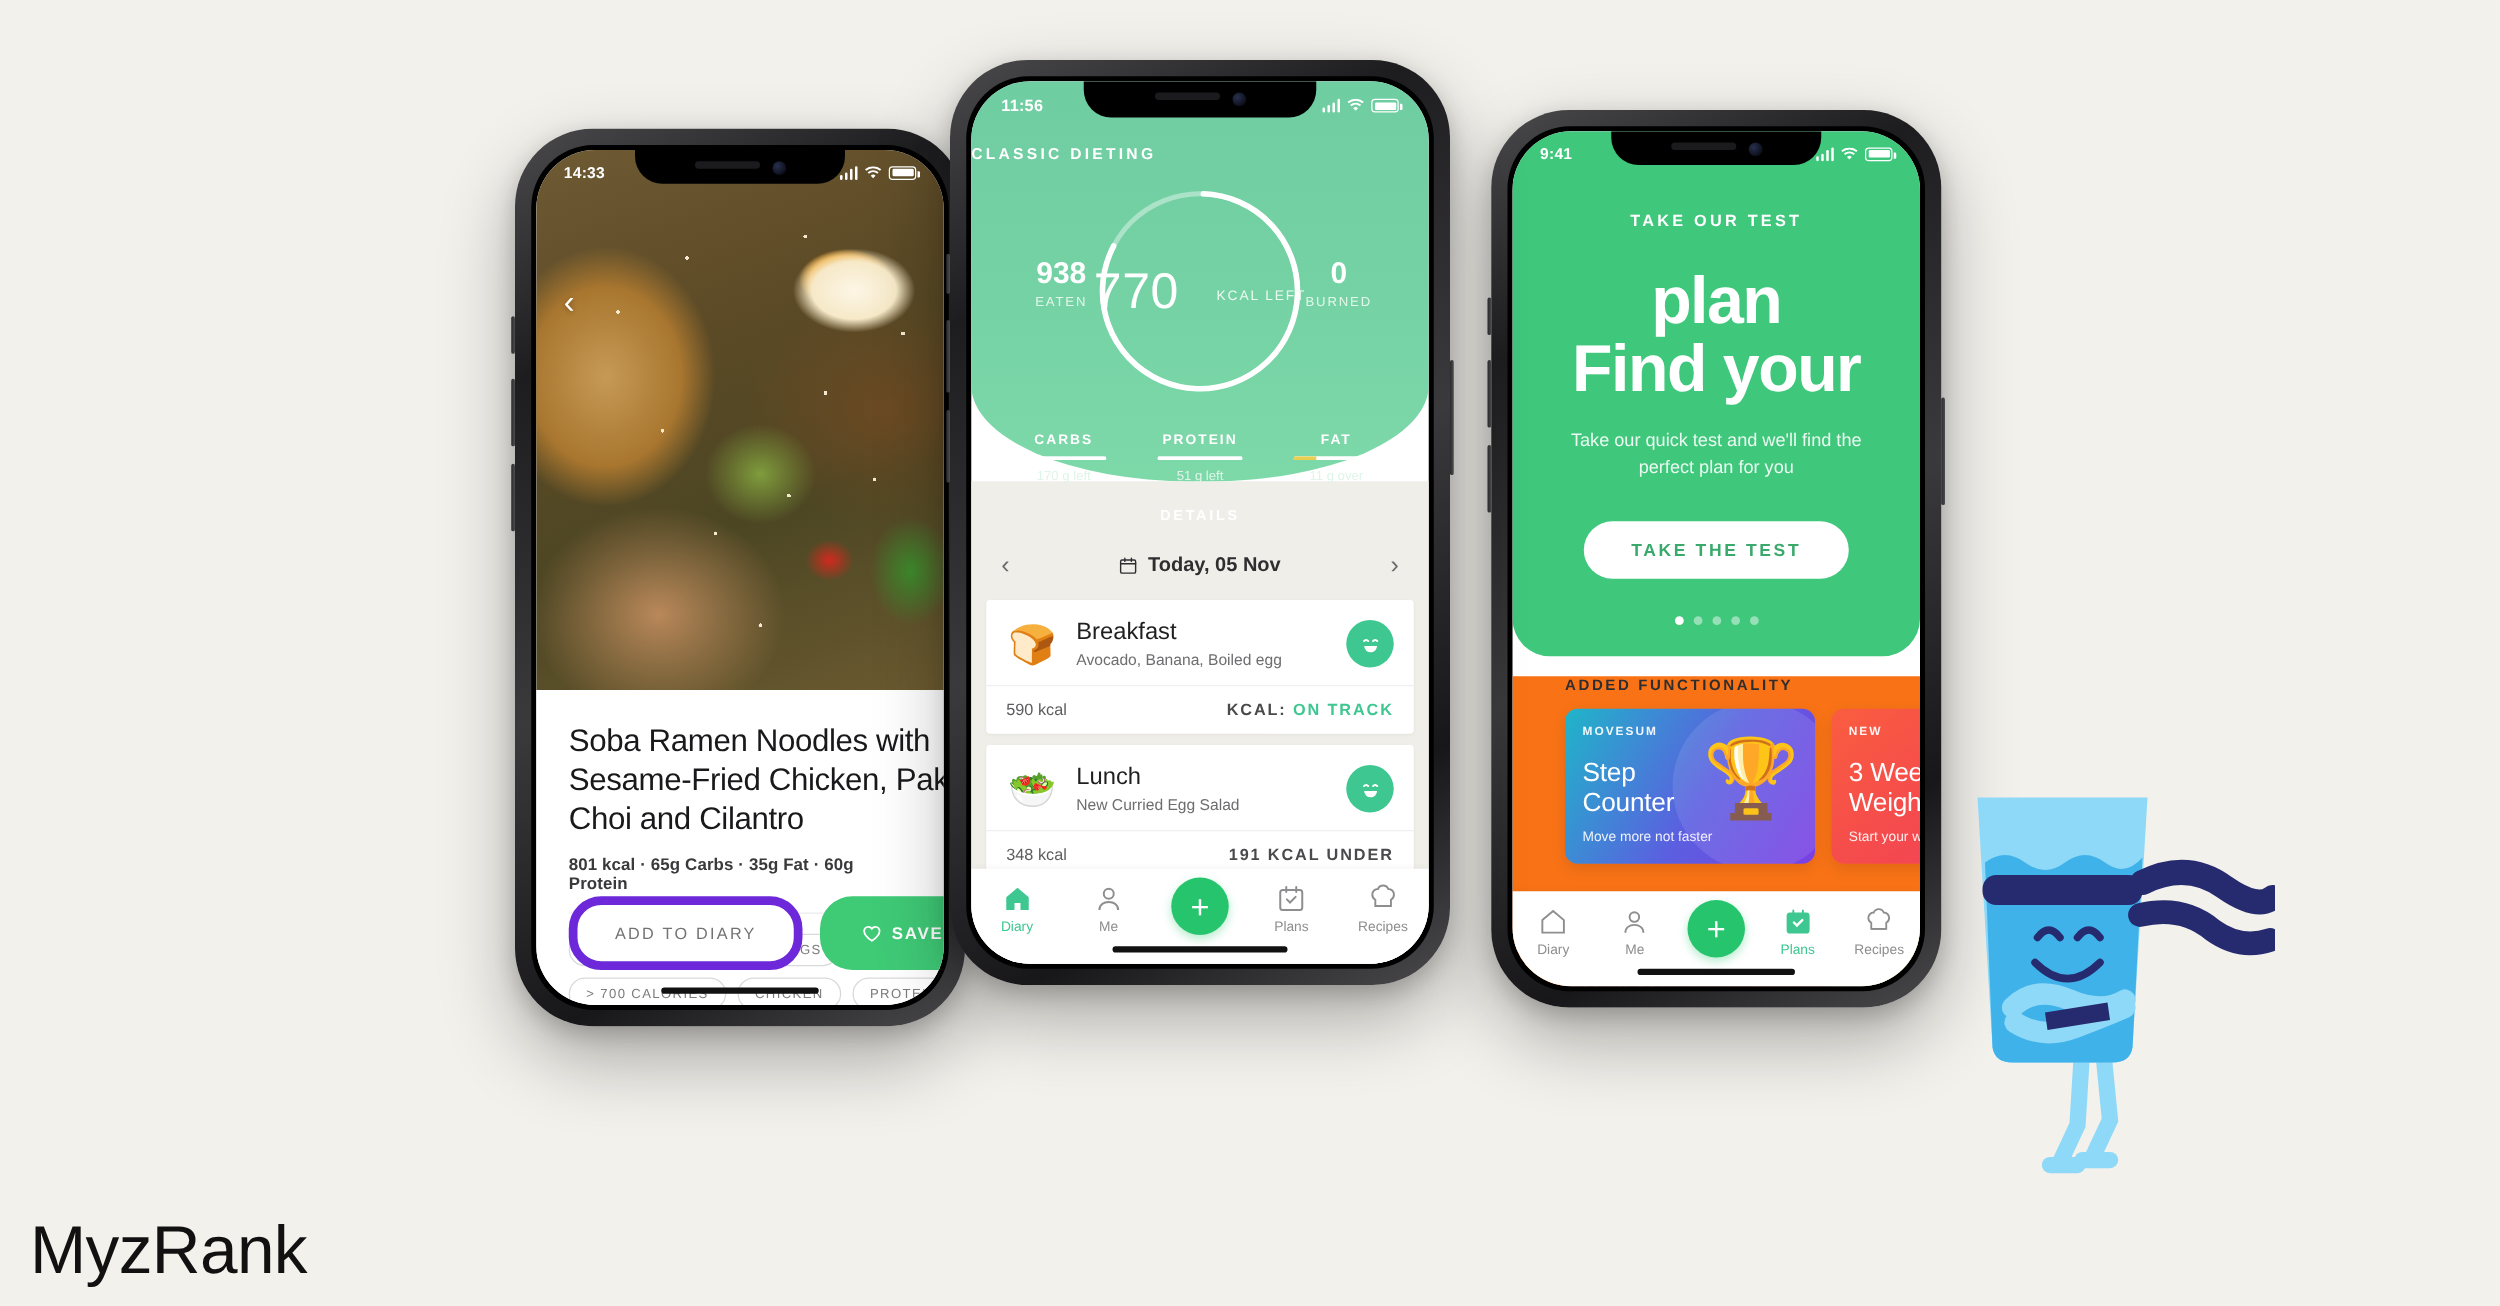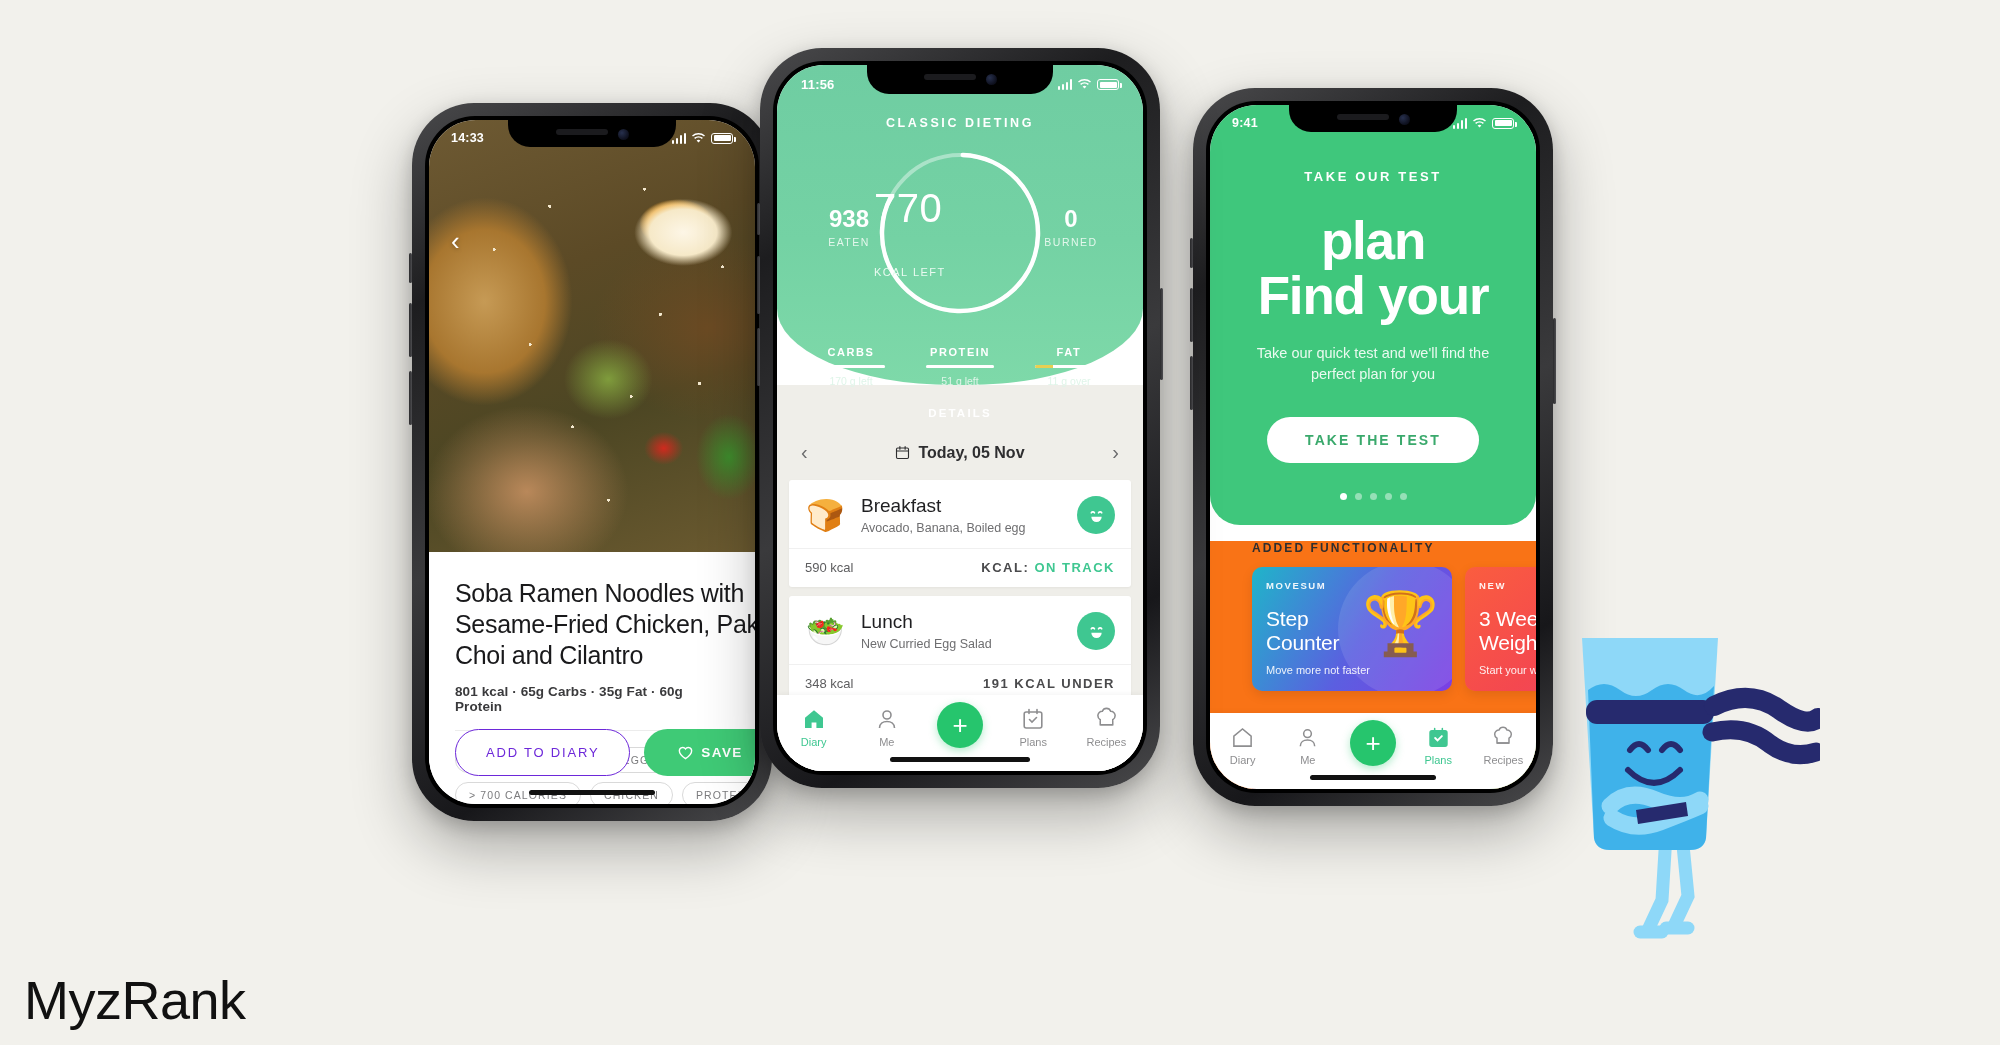--- a/index.html
+++ b/index.html
@@ -119,22 +119,22 @@
   .recipe-title { font-size: 25px; line-height: 1.24; font-weight: 400; color: #19191b; letter-spacing: -.3px; white-space: nowrap; }
   .recipe-macros { margin-top: 13px; font-size: 13.5px; color: #3a3a3c; font-weight: 600; letter-spacing: .1px; }
   .divider { height: 1px; background: #ececec; margin: 16px -26px 0 0; }
   .chips { display: flex; flex-wrap: wrap; gap: 9px; margin-top: 16px; width: 420px; }
   .chip {
     border: 1px solid #d9d9d9; border-radius: 20px; padding: 6px 13px;
     font-size: 10.5px; letter-spacing: 1.1px; color: #7b7b7d; white-space: nowrap;
   }
   .recipe-actions { position: absolute; left: 26px; right: 0; bottom: 28px; display: flex; gap: 14px; }
   .btn-outline {
-    border: 1px solid #6d28d9; border-radius: 26px; padding: 15px 30px;
-    font-size: 13px; letter-spacing: 1.8px; color: #6d28d9; background: #fff; white-space: nowrap;
+    border: 7px solid #6d28d9; border-radius: 26px; padding: 15px 30px;
+    font-size: 13px; letter-spacing: 1.8px; color: #737373; background: #fff; white-space: nowrap;
   }
   .btn-save {
     background: #3fca76; border-radius: 26px; padding: 15px 34px; color: #fff;
     font-size: 13.5px; letter-spacing: 1.4px; font-weight: 700; white-space: nowrap;
     display: flex; align-items: center; gap: 8px;
   }
 
   
   #phone-right { left: 1193px; top: 88px; width: 360px; height: 718px; }
   .plans-hero {
@@ -183,25 +183,25 @@
   .card-lw-green { background: #7ed3a9; height: 110px; }
 
   
   #phone-center { left: 760px; top: 48px; width: 400px; height: 740px; }
   .diary-top {
     position: absolute; top: 0; left: 0; right: 0; height: 320px;
     background: linear-gradient(180deg,#6fcda2 0%, #74d2a4 55%, #7ed9a9 100%);
     border-bottom-left-radius: 48% 24%; border-bottom-right-radius: 48% 24%;
   }
   .diary-kicker {
-    position: absolute; top: 51px; left: 0; right: 0; text-align: center;
+    position: absolute; top: 51px; left: 0; right: 0; 
     color: #fff; font-size: 12.5px; font-weight: 600; letter-spacing: 2.6px;
   }
   .ring-wrap { position: absolute; top: 82px; left: 50%; transform: translateX(-50%); width: 172px; height: 172px; }
-  .ring-center { position:absolute; inset:0; display:flex; flex-direction:column; align-items:flex-start; justify-content:center;gap:30px; }
+  .ring-center { position:absolute; inset:0; display:flex; flex-direction:row; align-items:center; justify-content:center;gap:30px; }
   .ring-num { font-size: 40px; color: #fff; font-weight: 300; letter-spacing: .5px; line-height: 1; }
   .ring-lbl { font-size: 11px; color: #eafaf1; letter-spacing: 1.5px; margin-top: 8px; }
   .side-stat { position: absolute; top: 140px; text-align: center; color: #fff; }
   .side-stat .n { font-size: 24px; font-weight: 600; }
   .side-stat .l { font-size: 10.5px; letter-spacing: 1.5px; color: #e4f7ec; margin-top: 3px; }
   #stat-eaten { left: 36px; width: 72px; }
   #stat-burned { right: 36px; width: 72px; }
 
   .macros { position: absolute; top: 281px; left: 22px; right: 22px; display: flex; justify-content: space-between; }
   .macro { width: 104px; text-align: center; }

